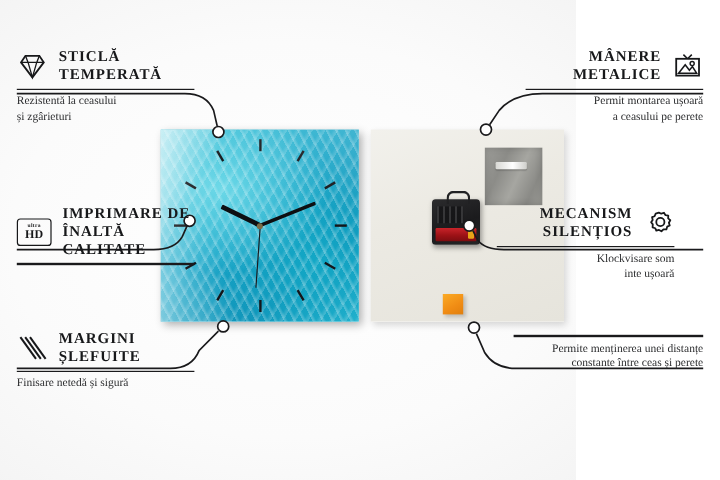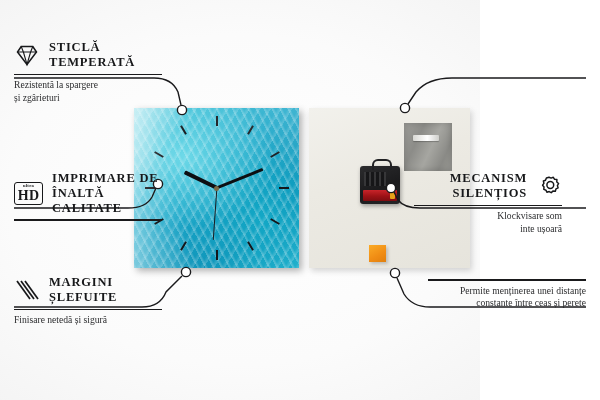--- a/index.html
+++ b/index.html
@@ -148,21 +148,21 @@
   .ico{width:26px;height:24px;flex:0 0 auto;color:#17181a;}
   .ico svg{display:block;width:100%;height:100%;}
 
   .hd-badge{
     width:27px;height:21px;flex:0 0 auto;
     border:1.4px solid #17181a;border-radius:3px;
     display:flex;flex-direction:column;align-items:center;justify-content:center;
     line-height:1;
   }
   .hd-badge .u{font-size:4.6px;font-weight:bold;letter-spacing:.3px;color:#17181a;}
-  .hd-badge .h{font-size:14px;font-weight:bold;letter-spacing:.2px;color:#17181a;margin-top:.5px;}
+  .hd-badge .h{font-size:10px;font-weight:bold;letter-spacing:.2px;color:#17181a;margin-top:.5px;}
 
   svg.leaders{position:absolute;left:0;top:0;width:600px;height:400px;pointer-events:none;}
   svg.leaders path{fill:none;stroke:#1a1a1c;stroke-width:1.4;}
   svg.leaders circle{fill:#ffffff;stroke:#1a1a1c;stroke-width:1.4;}
 </style>
 </head>
 <body>
 
 <div id="infographic">
 
@@ -228,21 +228,21 @@
       <span class="ico">
         <svg viewBox="0 0 26 24">
           <path d="M3.5 9 L13 21.5 L22.5 9 L18.8 3.5 L7.2 3.5 Z" fill="none" stroke="currentColor" stroke-width="1.5"></path>
           <path d="M3.5 9 H22.5 M7.2 3.5 L9.4 9 L13 21.5 L16.6 9 L18.8 3.5" fill="none" stroke="currentColor" stroke-width="1.1"></path>
         </svg>
       </span>
       <span class="title">STICLĂ
 TEMPERATĂ</span>
     </div>
     <div class="rule"></div>
-    <div class="sub">Rezistentă la spargere
+    <div class="sub">Rezistentă la ceasului
 și zgârieturi</div>
   </div>
 
   <div class="callout left" style="left:14px;top:171px;width:148px;">
     <div class="head">
       <span class="hd-badge">
         <span class="u">ultra</span>
         <span class="h">HD</span>
       </span>
       <span class="title">IMPRIMARE DE
@@ -262,20 +262,37 @@
           </g>
         </svg>
       </span>
       <span class="title">MARGINI
 ȘLEFUITE</span>
     </div>
     <div class="rule"></div>
     <div class="sub">Finisare netedă și sigură</div>
   </div>
 
+  <div class="callout right" style="left:438px;top:40px;width:148px;">
+    <div class="head">
+      <span class="title">MÂNERE
+METALICE</span>
+      <span class="ico">
+        <svg viewBox="0 0 26 24">
+          <rect x="3.5" y="6" width="19" height="14" fill="none" stroke="currentColor" stroke-width="1.5"></rect>
+          <path d="M13 6 L9.5 2.5 M13 6 L16.5 2.5" fill="none" stroke="currentColor" stroke-width="1.3"></path>
+          <path d="M5.5 18 L11 11 L14.5 15.5 L17 12.5 L20.5 18 Z" fill="none" stroke="currentColor" stroke-width="1.3"></path>
+          <circle cx="16.8" cy="10" r="1.7" fill="none" stroke="currentColor" stroke-width="1.2"></circle>
+        </svg>
+      </span>
+    </div>
+    <div class="rule"></div>
+    <div class="sub">Permit montarea ușoară
+a ceasului pe perete</div>
+  </div>
 
   <div class="callout right" style="left:414px;top:171px;width:148px;">
     <div class="head">
       <span class="title">MECANISM
 SILENȚIOS</span>
       <span class="ico">
         <svg viewBox="0 0 26 24">
           <path d="M13 3.2 L15.1 4.1 L17.3 3.3 L18.6 5.3 L20.9 5.6 L20.8 8 L22.6 9.5 L21.4 11.6 L22.1 13.9 L20 14.9 L19.3 17.2 L16.9 17.1 L15.2 18.7 L13.2 17.6 L10.9 18.2 L10 16.2 L7.8 15.4 L8 13 L6.6 11.2 L7.9 9.3 L7.4 7 L9.5 6.2 L10.4 4 Z" fill="none" stroke="currentColor" stroke-width="1.5" stroke-linejoin="round"></path>
           <circle cx="14.3" cy="11" r="3.4" fill="none" stroke="currentColor" stroke-width="1.5"></circle>
         </svg>

